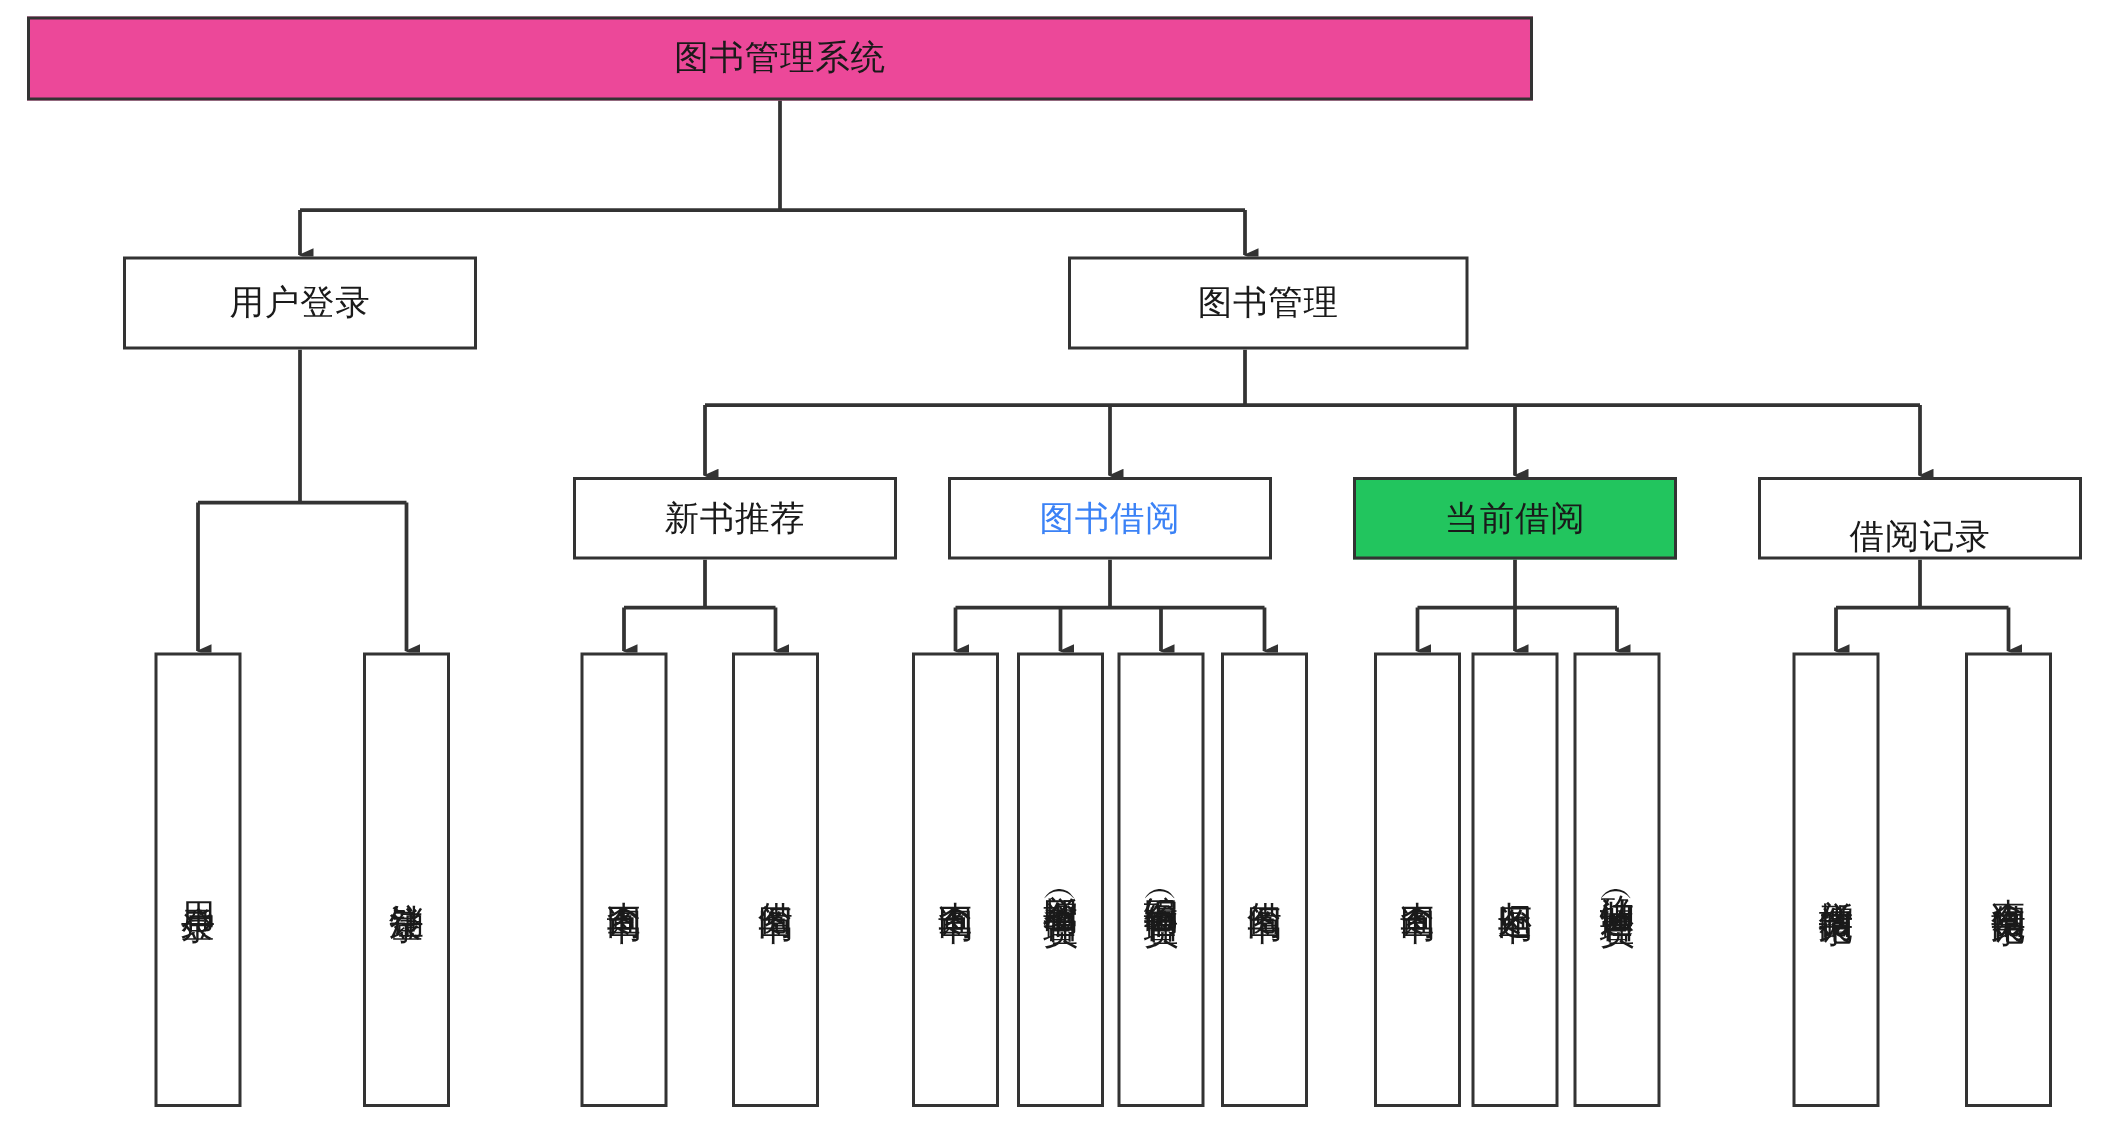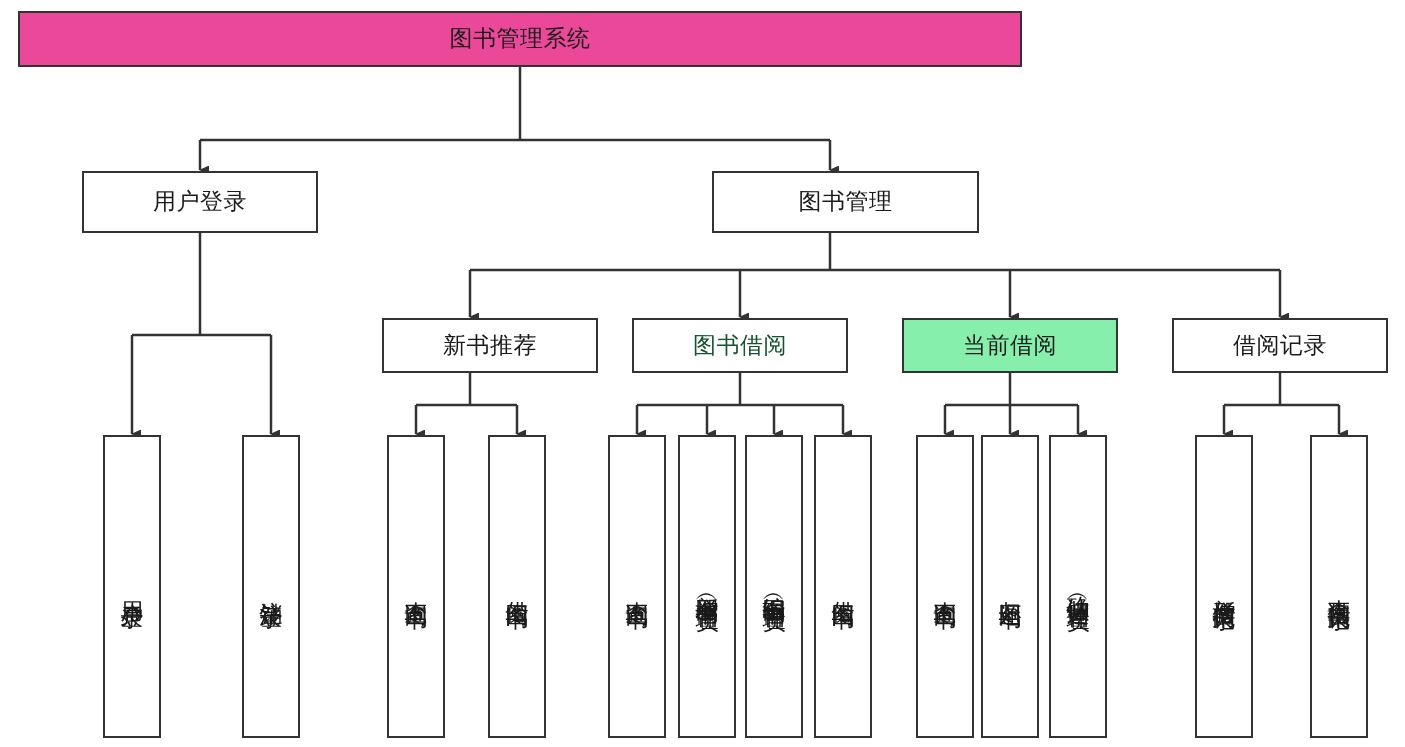--- a/index.html
+++ b/index.html
@@ -117,26 +117,26 @@
       <div class="node horizontal" style="left: 82px; top: 171px; width: 236px; height: 62px; border-color: rgb(51, 51, 51); background: rgb(255, 255, 255);">
         <span class="node-label" style="color: rgb(26, 26, 26);">用户登录</span>
       </div>
       <div class="node horizontal" style="left: 712px; top: 171px; width: 267px; height: 62px; border-color: rgb(51, 51, 51); background: rgb(255, 255, 255);">
         <span class="node-label" style="color: rgb(26, 26, 26);">图书管理</span>
       </div>
       <div class="node horizontal" style="left: 362px; top: 318px; width: 216px; height: 55px; border-color: rgb(51, 51, 51); background: rgb(255, 255, 255); margin-left: 20px;">
         <span class="node-label" style="color: rgb(26, 26, 26);">新书推荐</span>
       </div>
       <div class="node horizontal" style="left: 632px; top: 318px; width: 216px; height: 55px; border-color: rgb(51, 51, 51); background: rgb(255, 255, 255);">
-        <span class="node-label" style="color: #14532d;">图书借阅</span>
+        <span class="node-label" style="color: #3b82f6;">图书借阅</span>
       </div>
-      <div class="node horizontal" style="left: 902px; top: 318px; width: 216px; height: 55px; border-color: rgb(51, 51, 51); background: #86efac;">
+      <div class="node horizontal" style="left: 902px; top: 318px; width: 216px; height: 55px; border-color: rgb(51, 51, 51); background: #22c55e;">
         <span class="node-label" style="color: rgb(26, 26, 26);">当前借阅</span>
       </div>
-      <div class="node horizontal" style="left: 1172px; top: 318px; width: 216px; height: 55px; border-color: rgb(51, 51, 51); background: rgb(255, 255, 255);">
+      <div class="node horizontal" style="left: 1172px; top: 318px; width: 216px; height: 55px; border-color: rgb(51, 51, 51); background: rgb(255, 255, 255); align-items: flex-end;">
         <span class="node-label" style="color: rgb(26, 26, 26);">借阅记录</span>
       </div>
       <div class="node vertical" style="left: 103px; top: 435px; width: 58px; height: 303px; border-color: rgb(51, 51, 51); background: rgb(255, 255, 255);">
         <span class="node-label" style="color: rgb(26, 26, 26);">用户登录</span>
       </div>
       <div class="node vertical" style="left: 242px; top: 435px; width: 58px; height: 303px; border-color: rgb(51, 51, 51); background: rgb(255, 255, 255);">
         <span class="node-label" style="color: rgb(26, 26, 26);">注销登录</span>
       </div>
       <div class="node vertical" style="left: 387px; top: 435px; width: 58px; height: 303px; border-color: rgb(51, 51, 51); background: rgb(255, 255, 255);">
         <span class="node-label" style="color: rgb(26, 26, 26);">查询图书</span>

